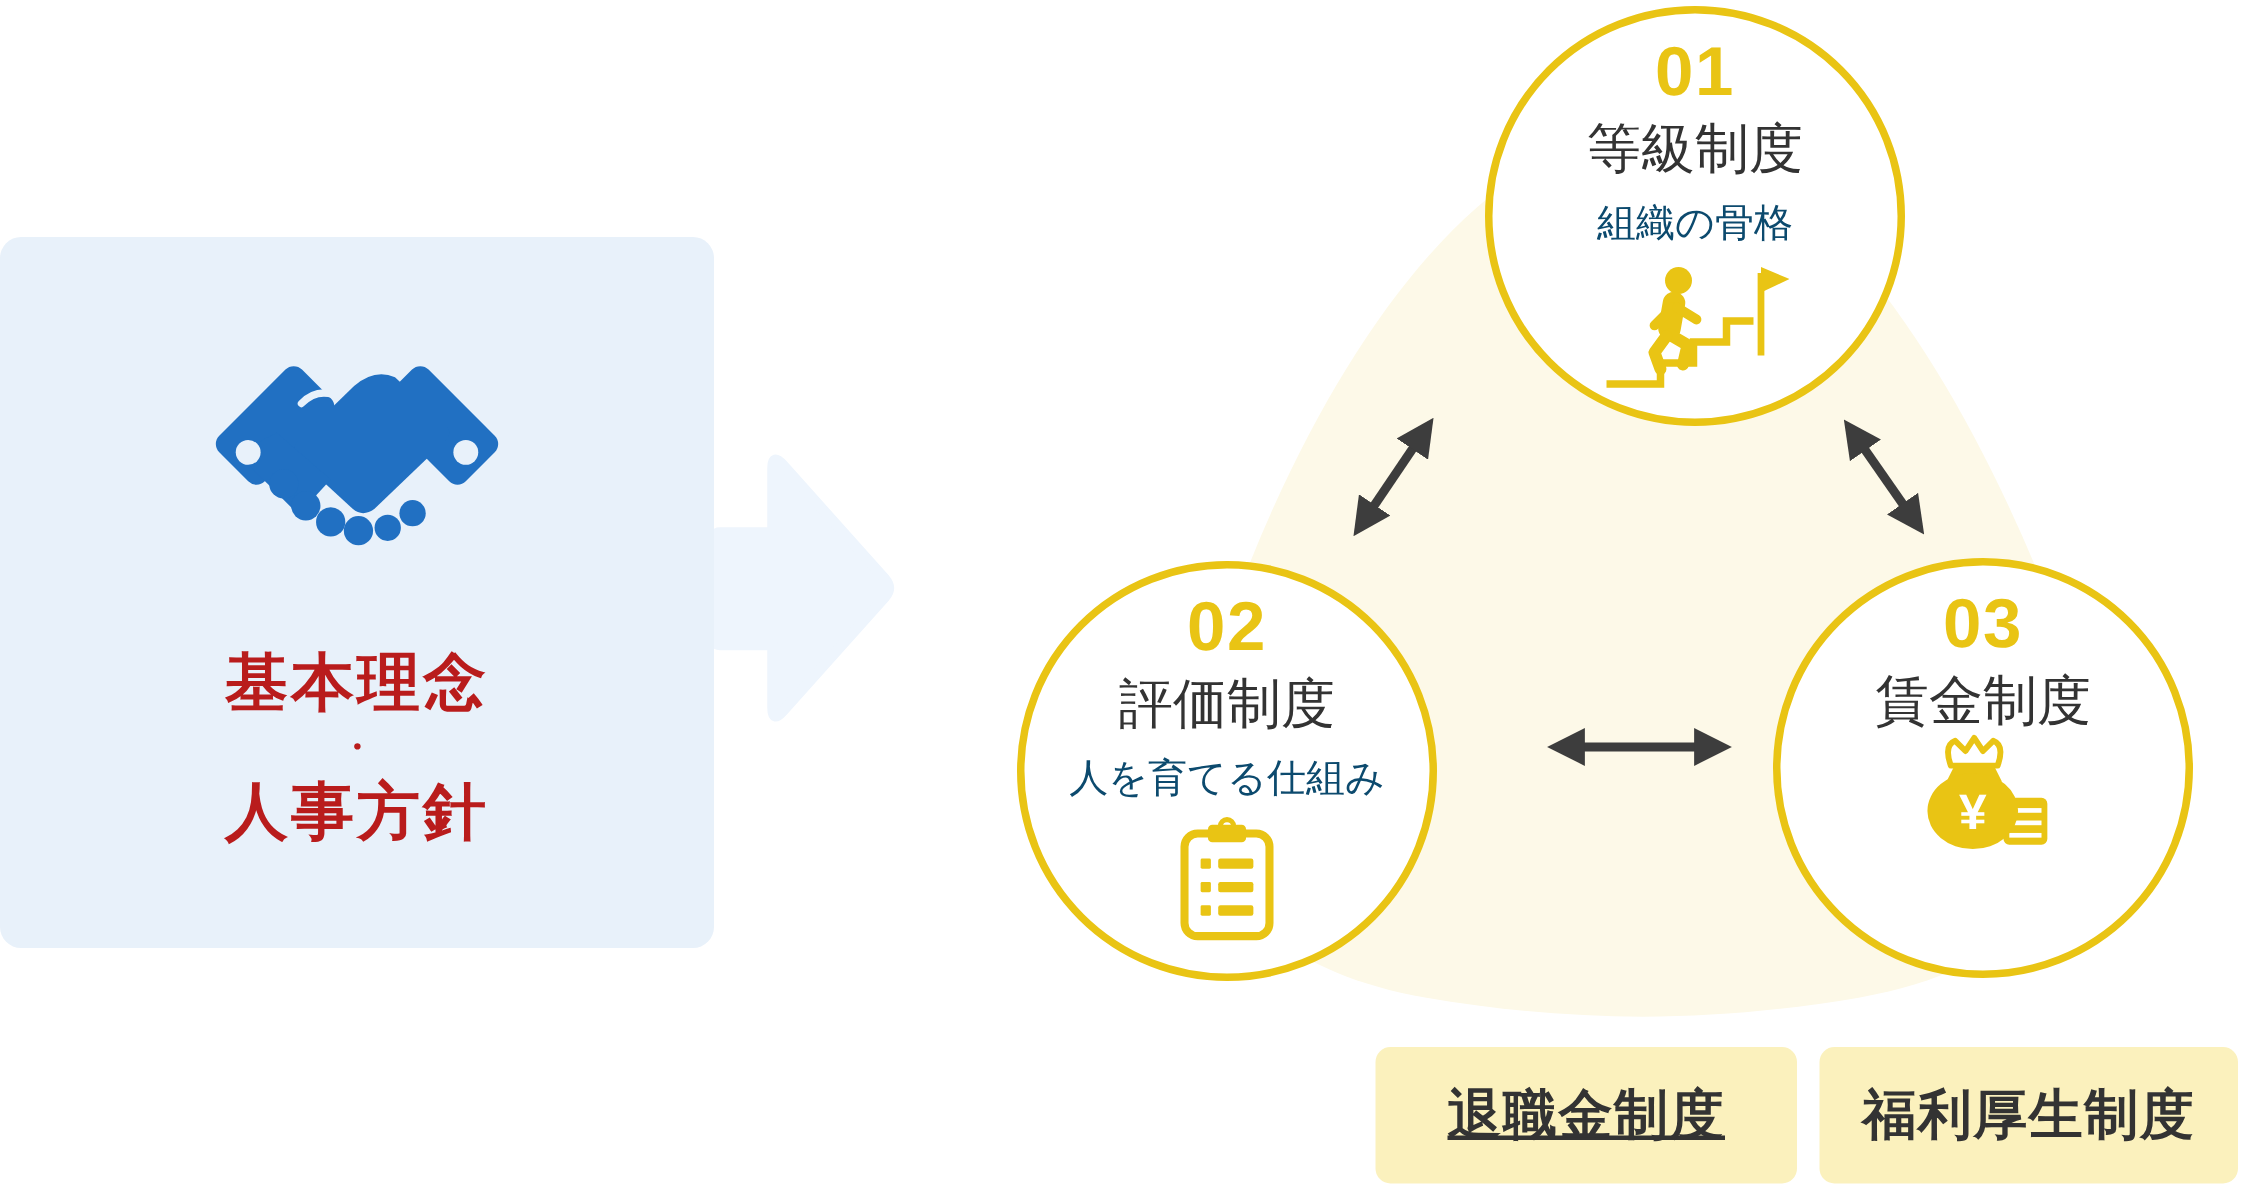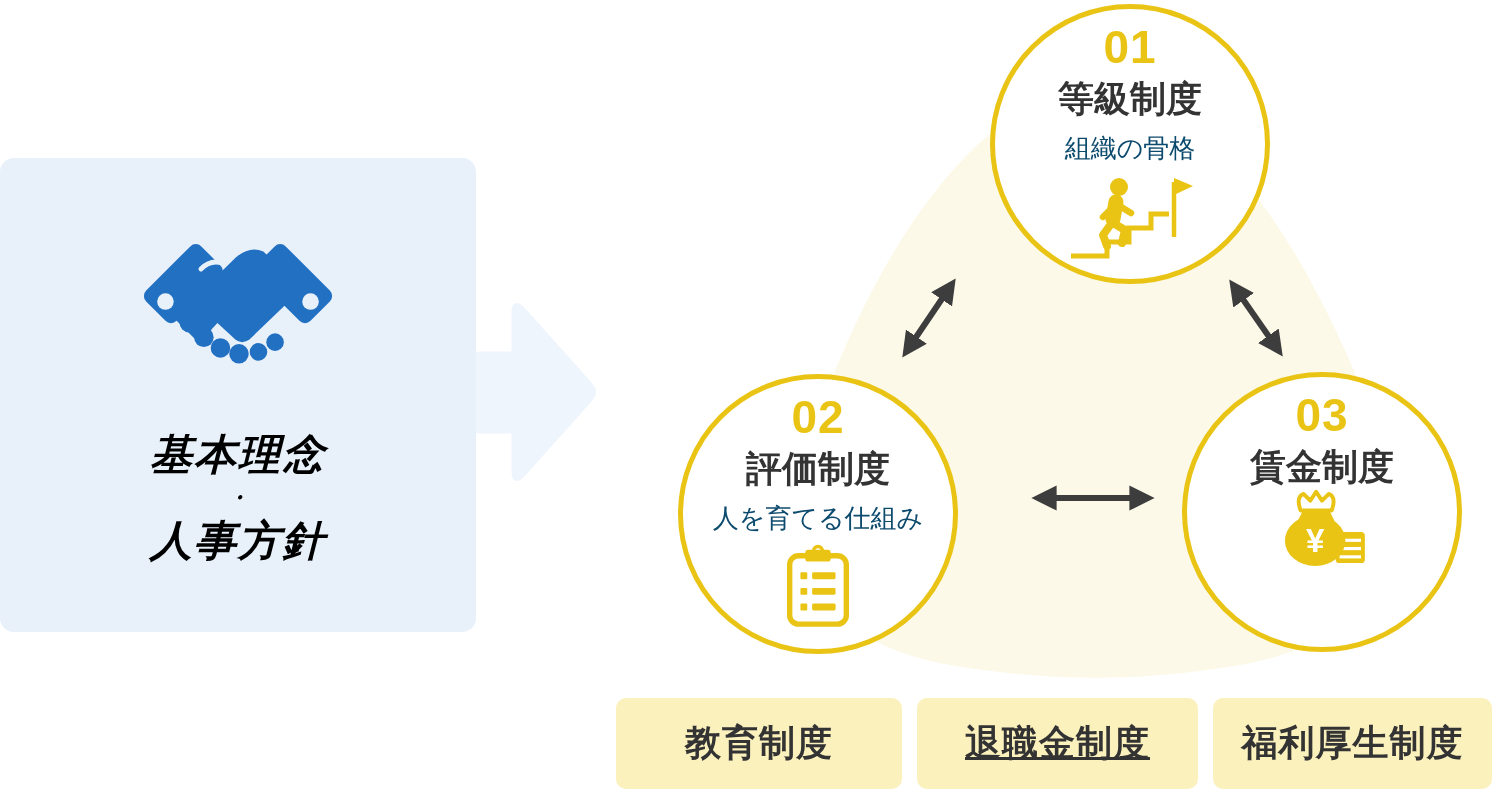--- a/index.html
+++ b/index.html
@@ -16,35 +16,35 @@
   
   .connectors { position:absolute; left:0; top:0; z-index:1; pointer-events:none; }
 
   
   .panel {
     position:absolute; left:0; top:158px; width:476px; height:474px;
     background:#e8f1fa; border-radius:14px; z-index:2;
     display:flex; flex-direction:column; align-items:center;
   }
   .panel .hand-icon { margin-top:72px; }
-  .panel-text { margin-top:44px; text-align:center; color:#000000;font-style:italic; }
+  .panel-text { margin-top:44px; text-align:center; color:#b91c1c; }
   .panel-line { font-size:42px; font-weight:bold; line-height:1.18; letter-spacing:2px; }
   .panel-sep  { font-size:22px; font-weight:bold; line-height:1; margin:7px 0; }
 
   
   .flow-arrow { position:absolute; left:476px; top:300px; z-index:2; }
 
   
   .node {
     position:absolute; width:280px; height:280px; z-index:2;
     background:#ffffff; border:5px solid #e9c414; border-radius:50%;
     display:flex; flex-direction:column; align-items:center; text-align:center;
   }
   .node-num   { margin-top:13px; font-size:46px; font-weight:800; color:#e9c414; line-height:1.1; letter-spacing:1px; }
-  .node-title { margin-top:5px; font-size:36px; font-weight:bold; color:#333333; line-height:1.15; }
+  .node-title { margin-top:5px; font-size:36px; font-weight:normal; color:#333333; line-height:1.15; }
   .node-sub   { margin-top:13px; font-size:26px; color:#0c4a6e; line-height:1.25; }
   .node-icon  { margin-top:10px; }
   .node-3 .node-sub { margin-top:9px; }
   .node-3 .node-icon { margin-top:2px; }
 
   
   .bbox {
     position:absolute; top:698px; height:91px; z-index:2;
     background:#fbf1bd; border-radius:10px;
     display:flex; align-items:center; justify-content:center;
@@ -157,23 +157,20 @@
         <rect x="68" y="59.5" width="22" height="3.2"></rect>
         <rect x="68" y="68" width="22" height="3.2"></rect>
       </g>
       <path d="M28 22 Q23 8 31 5 L38 12 L44 3 L50 12 L57 5 Q65 8 60 22 Z" fill="#ffffff" stroke="#e9c414" stroke-width="4" stroke-linejoin="round"></path>
       <polygon points="31,21 57,21 63,33 25,33" fill="#e9c414"></polygon>
       <ellipse cx="43" cy="53" rx="31" ry="26" fill="#e9c414"></ellipse>
       <text x="43" y="65" text-anchor="middle" font-size="34" font-weight="bold" fill="#ffffff" font-family="Liberation Sans, DejaVu Sans, sans-serif">¥</text>
     </svg>
   </div>
 
-  <div class="bbox bbox-1">
-    <span>教育制度</span>
-  </div>
   <div class="bbox bbox-2">
     <span>退職金制度</span>
   </div>
   <div class="bbox bbox-3">
     <span>福利厚生制度</span>
   </div>
 
 </div>
 
 </body></html>

